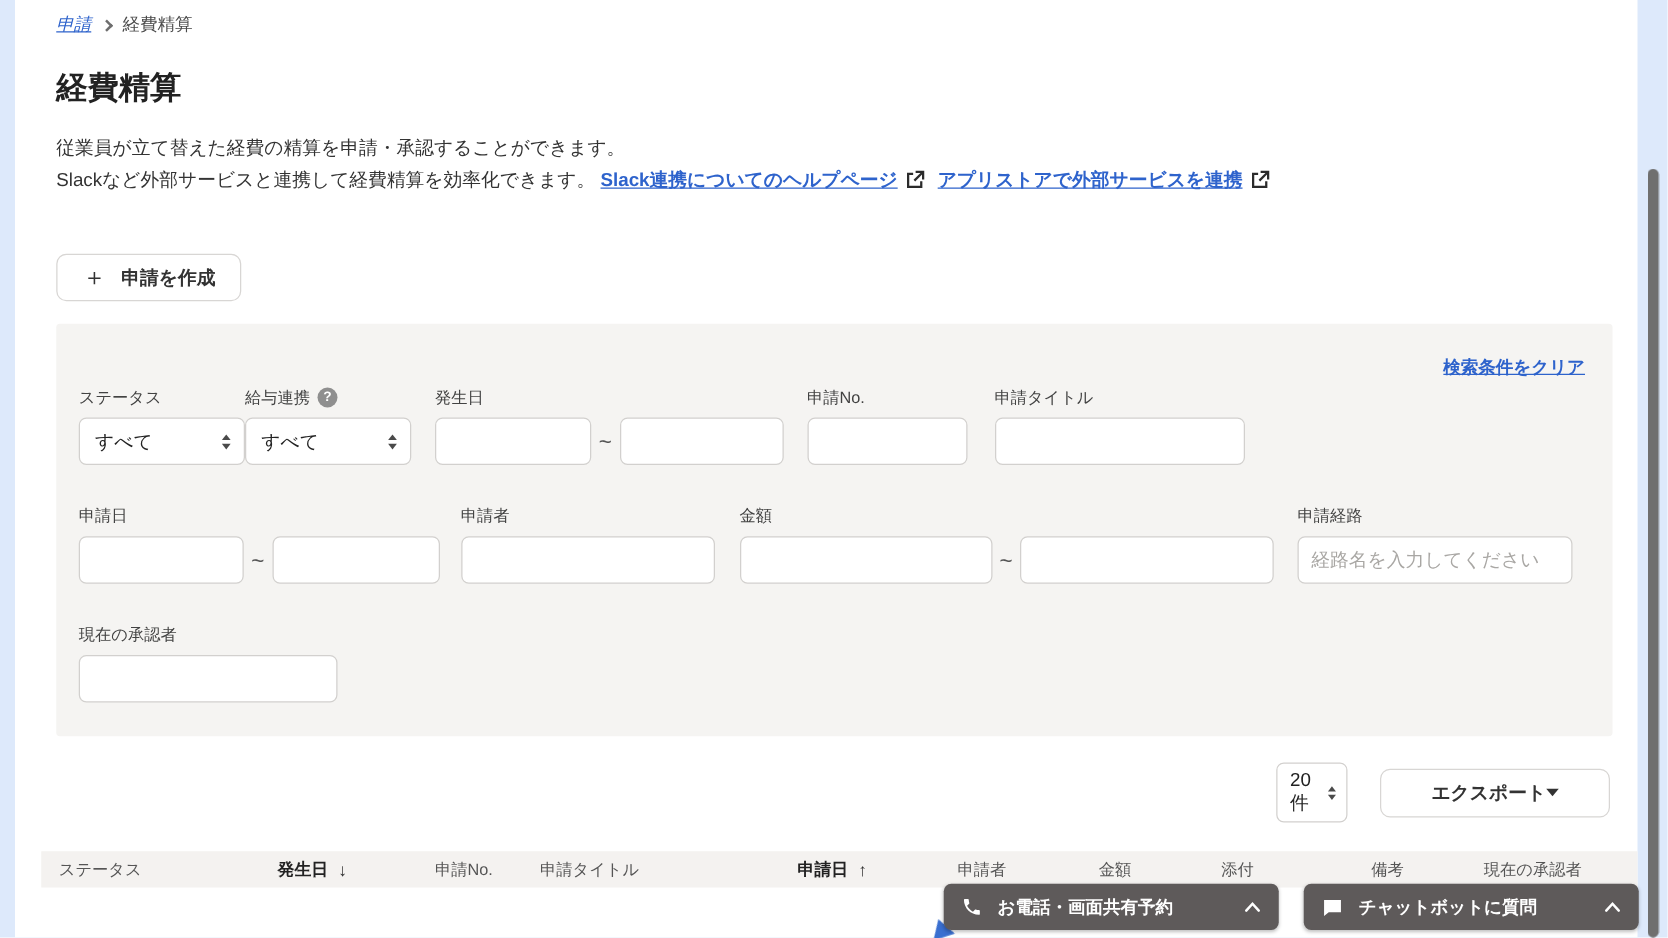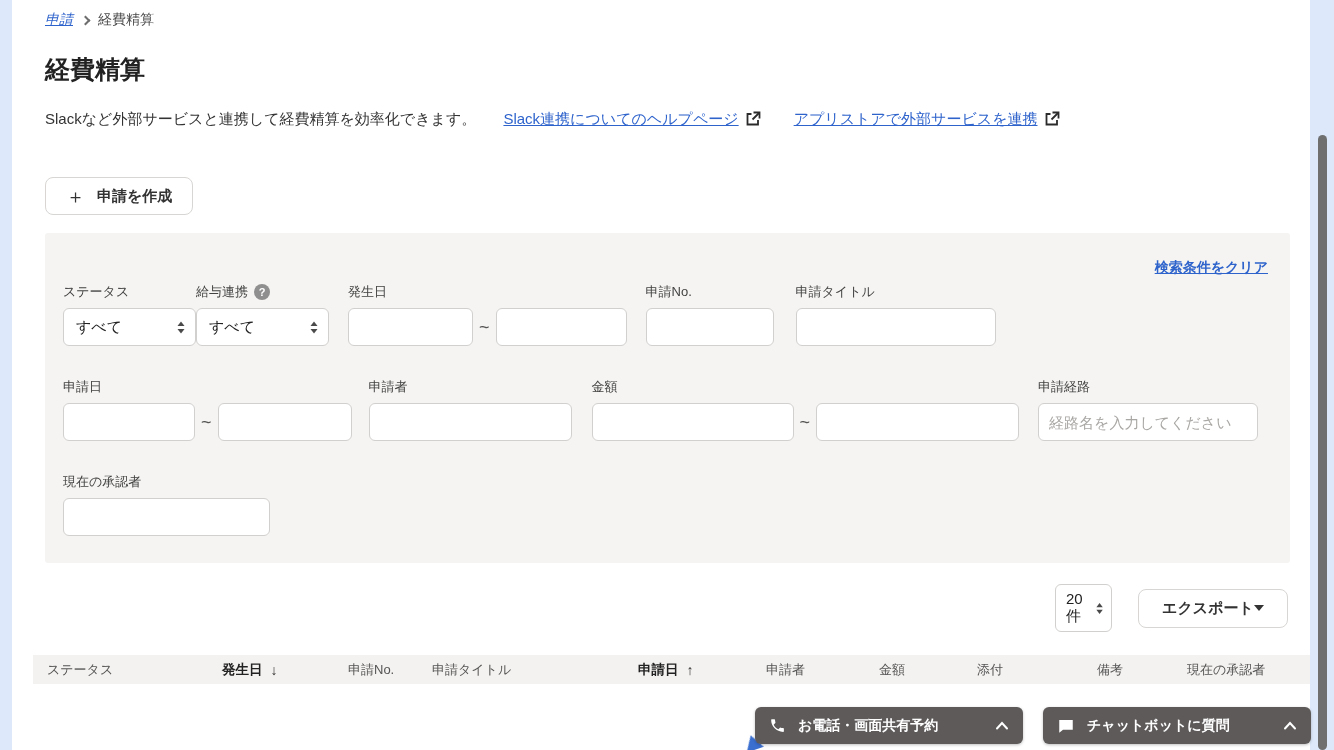--- a/index.html
+++ b/index.html
@@ -13,21 +13,21 @@
   
   .breadcrumb { padding:11px 0 0 33px; font-size:14px; color:#4a4a4a;
     display:flex; align-items:center; gap:9px; }
   .crumb-link { color:#2e63cc; text-decoration:underline; cursor:pointer;font-style:italic; }
   .crumb-sep { width:7px; height:7px; border-top:2px solid #6e6e6e;
     border-right:2px solid #6e6e6e; transform:rotate(45deg); display:inline-block; }
 
   
   .page-title { margin:24px 0 0 33px; font-size:25px; font-weight:bold; color:#222; }
   .desc { margin:20px 0 0 33px; font-size:15px; color:#333; line-height:26px; }
-  .desc .txt-link { color:#2e63cc; font-weight:normal; text-decoration:underline; cursor:pointer;margin-left:23px; }
+  .desc .txt-link { color:#2e63cc; font-weight:bold; text-decoration:underline; cursor:pointer; }
   .ext-icon { display:inline-block; vertical-align:-3px; margin:0 10px 0 6px; }
 
   
   .create-btn { margin:42px 0 0 33px; height:38px; display:inline-flex;
     align-items:center; gap:12px; padding:0 20px; background:#fff;
     border:1px solid #d8d6d4; border-radius:8px; font-size:15px; font-weight:600;
     color:#333; cursor:pointer; }
   .plus-icon { font-size:19px; font-weight:400; color:#333; line-height:1; }
 
   
@@ -52,21 +52,21 @@
   .range { display:flex; align-items:center; }
   .tilde { font-size:18px; color:#555; padding:0 6px; }
   .help-circle { width:16px; height:16px; border-radius:50%; background:#8f8f8f;
     color:#fff; font-size:11px; font-weight:bold; display:inline-flex;
     align-items:center; justify-content:center; cursor:pointer; }
 
   
   .controls { display:flex; justify-content:flex-end; align-items:center;
     gap:26px; margin:21px 22px 0 0; }
   .perpage { width:57px; height:48px; padding:0 7px 0 10px; }
-  .export-btn { height:39px; width:150px; background:#fff; border:1px solid #d8d6d4;
+  .export-btn { height:39px; width:184px; background:#fff; border:1px solid #d8d6d4;
     border-radius:8px; display:flex; align-items:center; justify-content:center;
     font-size:15px; font-weight:bold; color:#333; cursor:pointer; }
   .caret-down { width:0; height:0; border-left:5px solid transparent;
     border-right:5px solid transparent; border-top:6px solid #333; }
 
   
   .thead { margin:23px 0 0 21px; height:29px; background:#f4f2f0;
     display:flex; align-items:center; font-size:13px; color:#555;
     padding-left:14px; }
   .th { display:flex; align-items:center; gap:8px; }
@@ -98,20 +98,21 @@
 
   <nav class="breadcrumb">
     <a class="crumb-link">申請</a>
     <span class="crumb-sep"></span>
     <span>経費精算</span>
   </nav>
 
   <h1 class="page-title">経費精算</h1>
 
   <div class="desc">
+    <div>従業員が立て替えた経費の精算を申請・承認することができます。</div>
     <div>
       <span>Slackなど外部サービスと連携して経費精算を効率化できます。</span>
       <a class="txt-link">Slack連携についてのヘルプページ</a><span class="ext-icon"><svg width="16" height="16" viewBox="0 0 16 16" fill="none" stroke="#2b2b2b" stroke-width="1.8">
             <path d="M6.5 3H2.5v10.5H13V9"></path>
             <path d="M8.5 1.5H14.5V7.5"></path>
             <path d="M14 2L7.5 8.5"></path>
           </svg></span><a class="txt-link">アプリストアで外部サービスを連携</a><span class="ext-icon"><svg width="16" height="16" viewBox="0 0 16 16" fill="none" stroke="#2b2b2b" stroke-width="1.8">
             <path d="M6.5 3H2.5v10.5H13V9"></path>
             <path d="M8.5 1.5H14.5V7.5"></path>
             <path d="M14 2L7.5 8.5"></path>

